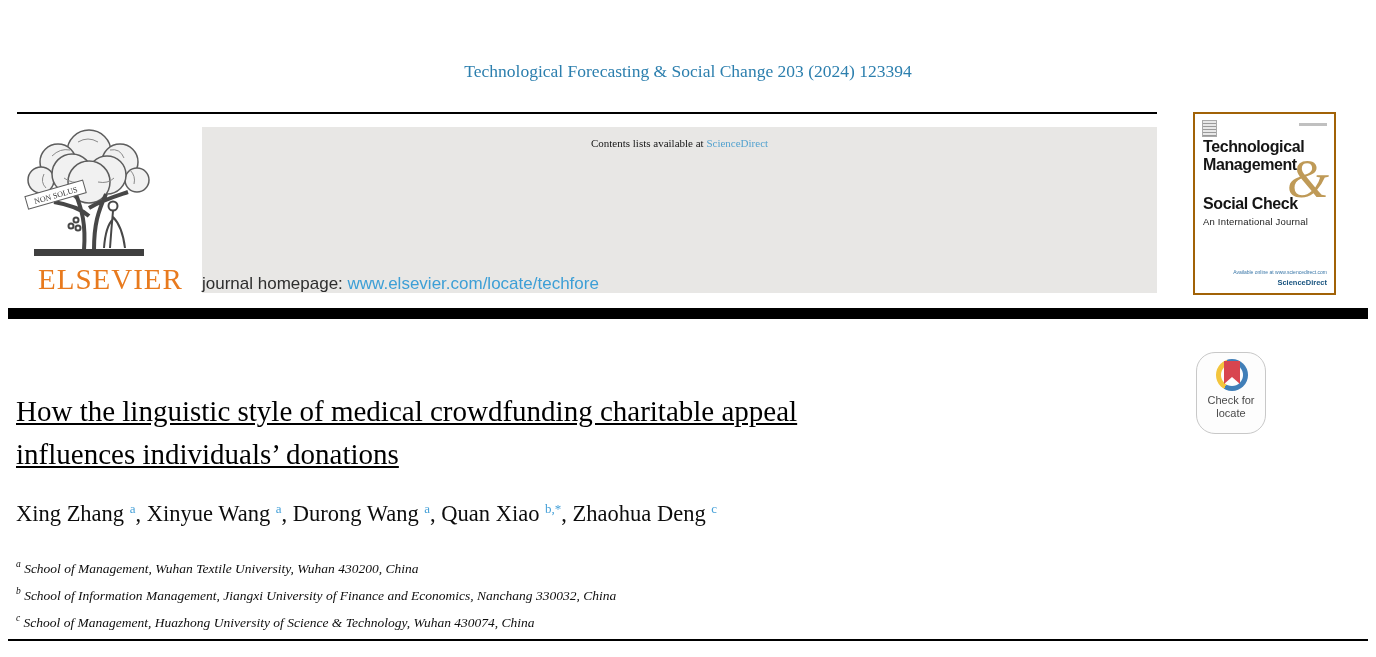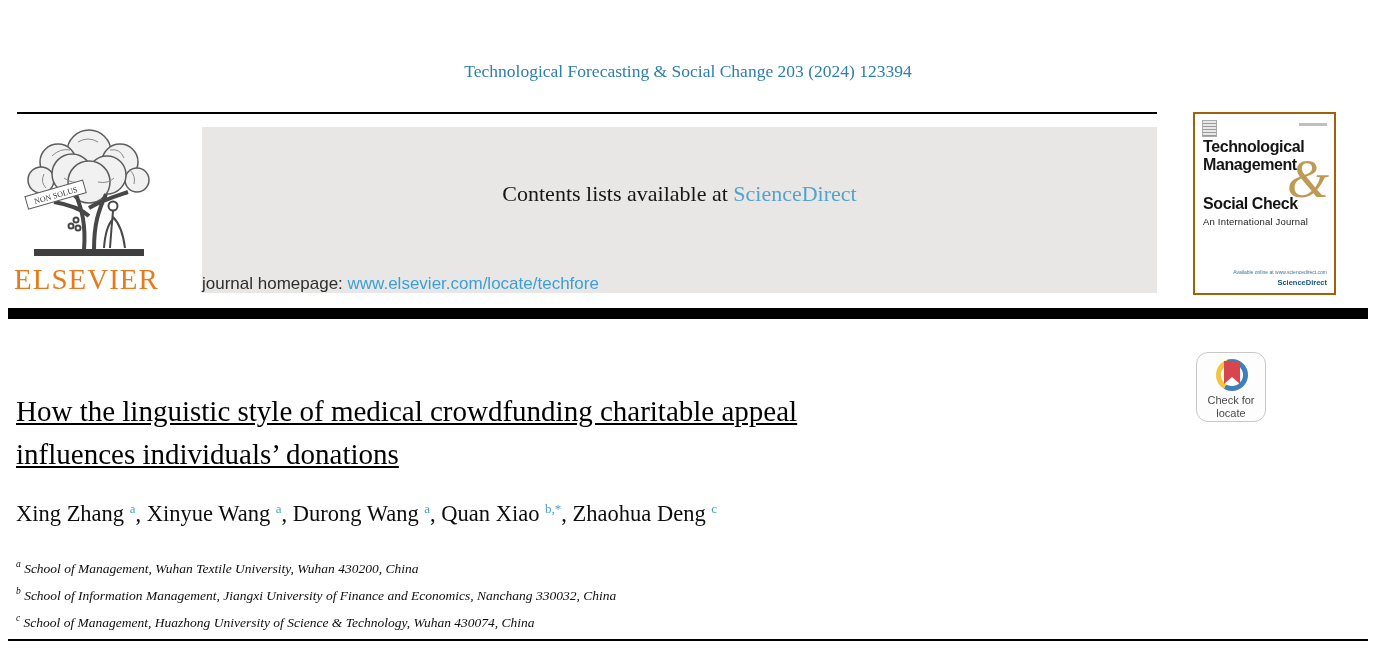--- a/index.html
+++ b/index.html
@@ -15,25 +15,25 @@
 
   .citation{position:absolute;top:61px;left:0;width:100%;text-align:center;
             font-size:17.5px;color:var(--link-dark);text-decoration:none;}
 
   .top-rule{position:absolute;left:17px;top:112px;width:1140px;height:2px;background:var(--rule-black);}
 
   
   .pub-logo{position:absolute;left:14px;top:120px;width:152px;text-align:left;}
   .pub-logo svg{width:150px;height:146px;display:block;}
   .pub-wordmark{font-family:"Liberation Serif",serif;font-size:29px;color:var(--elsevier-orange);
-                letter-spacing:1px;line-height:30px;margin-top:-2px;}
+                letter-spacing:1px;line-height:30px;margin-top:-2px;margin-left:24px;}
 
   
   .banner{position:absolute;left:202px;top:127px;width:955px;height:166px;background:var(--banner-gray);}
-  .banner .contents{position:absolute;top:10px;left:0;width:100%;text-align:center;font-size:22px;color:#161616;margin-top:44px;}
+  .banner .contents{position:absolute;top:10px;left:0;width:100%;text-align:center;font-size:11px;color:#161616;}
   .banner .contents .sd-link{color:var(--link-light);text-decoration:none;}
   .banner .jtitle{position:absolute;top:55px;left:0;width:100%;text-align:center;font-size:31px;color:#0e0e0e;}
   .banner .homepage{position:absolute;top:147px;left:0;width:100%;text-align:left;
                     font-family:"Liberation Sans",sans-serif;font-size:17px;color:#2e2e2e;}
   .banner .homepage .hp-link{color:var(--link-homepage);text-decoration:none;}
 
   
   .cover{position:absolute;left:1193px;top:112px;width:143px;height:183px;background:#fff;
          border:2px solid #a16207;}
   .cover-minilogo{position:absolute;left:7px;top:6px;width:15px;height:17px;
@@ -47,22 +47,22 @@
   .cover-sub{position:absolute;left:8px;top:102px;font-family:"Liberation Sans",sans-serif;
       font-size:9.5px;color:#222;letter-spacing:0.2px;}
   .cover-avail{position:absolute;right:7px;bottom:18px;font-family:"Liberation Sans",sans-serif;
       font-size:5px;color:#3a77a8;}
   .cover-sd{position:absolute;right:7px;bottom:6px;font-family:"Liberation Sans",sans-serif;
       font-weight:bold;font-size:7.5px;color:#16527e;}
 
   .black-bar{position:absolute;left:8px;top:308px;width:1360px;height:11px;background:var(--rule-black);}
 
   
-  .badge{position:absolute;left:1196px;top:352px;width:70px;height:70px;background:#fdfdfd;
-         border:1px solid #c8c8c8;border-radius:12px;cursor:pointer;}
+  .badge{position:absolute;left:1196px;top:352px;width:70px;height:82px;background:#fdfdfd;
+         border:1px solid #c8c8c8;border-radius:19px;cursor:pointer;}
   .badge-ring{position:absolute;left:19px;top:6px;width:32px;height:32px;border-radius:50%;
       background:conic-gradient(from 210deg,var(--crossmark-yellow) 0 130deg,var(--crossmark-blue) 130deg 360deg);}
   .badge-ring::after{content:'';position:absolute;left:5px;top:5px;width:22px;height:22px;
       background:#fdfdfd;border-radius:50%;}
   .badge-bookmark{position:absolute;left:27px;top:8px;width:16px;height:23px;background:var(--crossmark-red);
       clip-path:polygon(0 0,100% 0,100% 100%,50% 70%,0 100%);}
   .badge-text{position:absolute;top:41px;left:0;width:100%;text-align:center;
       font-family:"Liberation Sans",sans-serif;font-size:11px;line-height:13px;color:#4a4a4a;}
 
   

